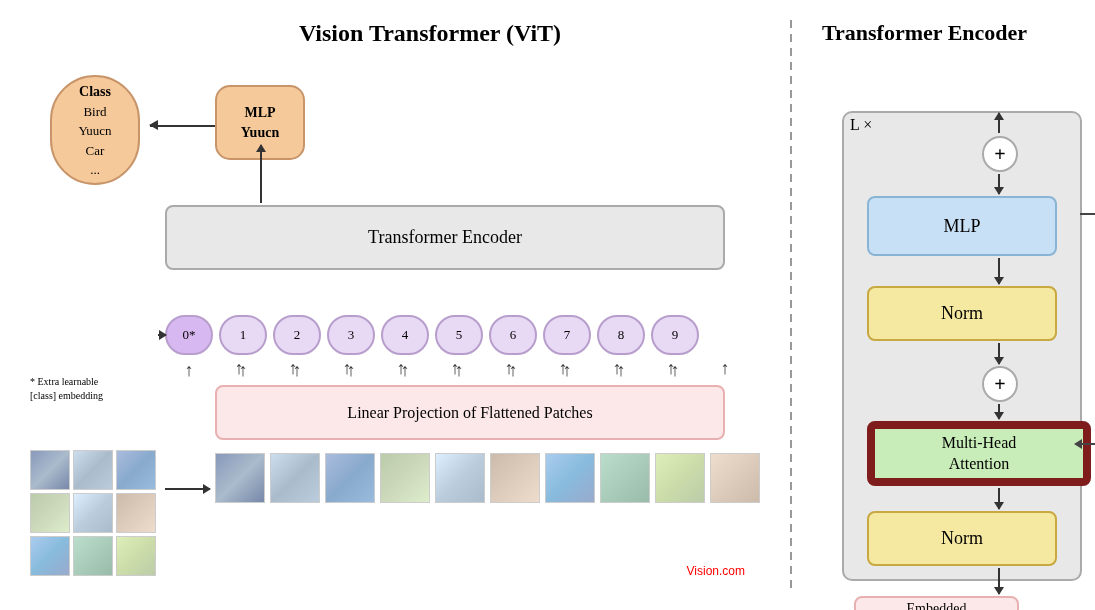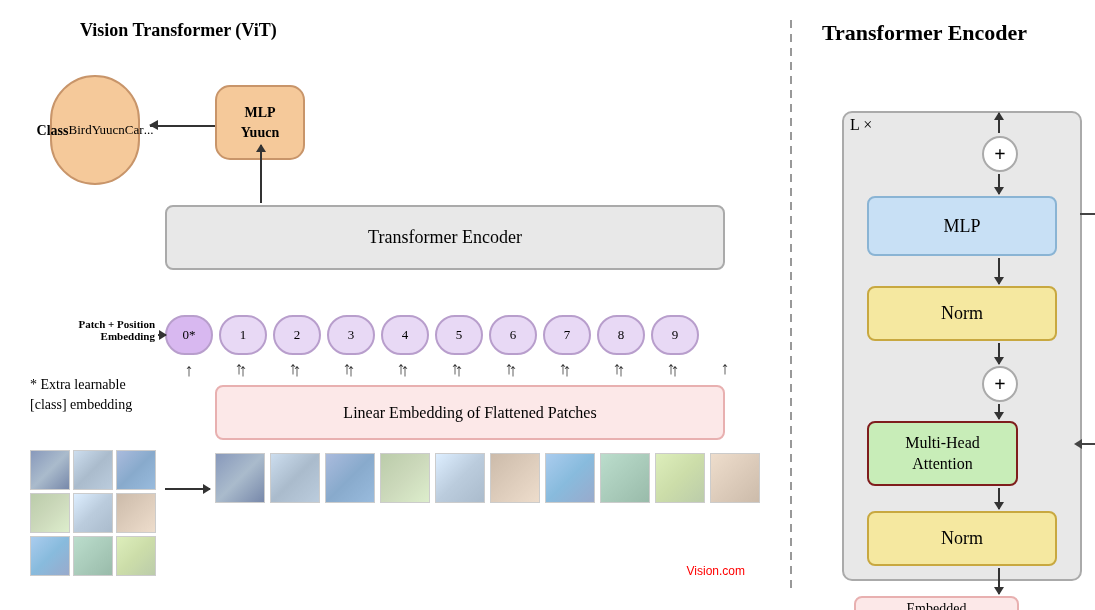--- a/index.html
+++ b/index.html
@@ -21,21 +21,22 @@
     }
 
     
     .left-side {
       width: 760px;
       position: relative;
       flex-shrink: 0;
     }
 
     .vit-title {
-      font-size: 18px;
+      text-align: center;
+      font-size: 24px;
       font-weight: bold;
       margin-bottom: 20px;
       margin-left: 60px;
     }
 
     
     .divider {
       width: 2px;
       background: repeating-linear-gradient(
         to bottom,
@@ -65,21 +66,21 @@
     .class-box {
       position: absolute;
       top: 55px;
       left: 30px;
       width: 90px;
       height: 110px;
       border: 2px solid #c8956a;
       border-radius: 50px;
       background: #f5c99a;
       display: flex;
-      flex-direction: row;
+      flex-direction: column;
       align-items: center;
       justify-content: center;
       font-size: 13px;
       line-height: 1.5;
     }
 
     .class-box .class-label {
       font-weight: bold;
       font-size: 14px;
     }
@@ -173,21 +174,21 @@
       border-left: 8px solid #333;
       border-top: 5px solid transparent;
       border-bottom: 5px solid transparent;
     }
 
     
     .extra-learnable {
       position: absolute;
       top: 355px;
       left: 10px;
-      font-size: 14px;
+      font-size: 10px;
       line-height: 1.4;
     }
 
     
     .linear-proj-box {
       position: absolute;
       top: 365px;
       left: 195px;
       width: 510px;
       height: 55px;
@@ -364,23 +365,23 @@
       justify-content: center;
       font-size: 20px;
       font-weight: bold;
     }
 
     
     .mha-block {
       position: absolute;
       top: 360px;
       left: 55px;
-      width: 151px;
+      width: 224px;
       height: 65px;
-      border: 2px solid #7f1d1d;
+      border: 8px solid #7f1d1d;
       border-radius: 8px;
       background: #c8edb8;
       display: flex;
       align-items: center;
       justify-content: center;
       font-size: 16px;
       text-align: center;
       line-height: 1.3;
     }
 
@@ -512,23 +513,20 @@
         <span>7</span>
       </div>
       <div class="embed-token">
         <span>8</span>
       </div>
       <div class="embed-token">
         <span>9</span>
       </div>
     </div>
 
-    <div class="patch-pos-label">
-      <strong>Patch + Position<br>Embedding</strong>
-    </div>
 
     <div class="patch-pos-arrow"></div>
 
     <div class="extra-learnable">
       * Extra learnable<br>[class] embedding
     </div>
 
     <div style="position:absolute;top:338px;left:195px;display:flex;gap:6px;">
       <div style="width:48px;text-align:center;font-size:18px;color:#333;">↑</div>
       <div style="width:48px;text-align:center;font-size:18px;color:#333;">↑</div>
@@ -536,21 +534,21 @@
       <div style="width:48px;text-align:center;font-size:18px;color:#333;">↑</div>
       <div style="width:48px;text-align:center;font-size:18px;color:#333;">↑</div>
       <div style="width:48px;text-align:center;font-size:18px;color:#333;">↑</div>
       <div style="width:48px;text-align:center;font-size:18px;color:#333;">↑</div>
       <div style="width:48px;text-align:center;font-size:18px;color:#333;">↑</div>
       <div style="width:48px;text-align:center;font-size:18px;color:#333;">↑</div>
       <div style="width:48px;text-align:center;font-size:18px;color:#333;">↑</div>
     </div>
 
     <div class="linear-proj-box">
-      <span>Linear Embedding of Flattened Patches</span>
+      <span>Linear Projection of Flattened Patches</span>
     </div>
 
     <div class="image-patches-input">
       <div class="image-patch p0"></div>
       <div class="image-patch p1"></div>
       <div class="image-patch p2"></div>
       <div class="image-patch p3"></div>
       <div class="image-patch p4"></div>
       <div class="image-patch p5"></div>
       <div class="image-patch p6"></div>

